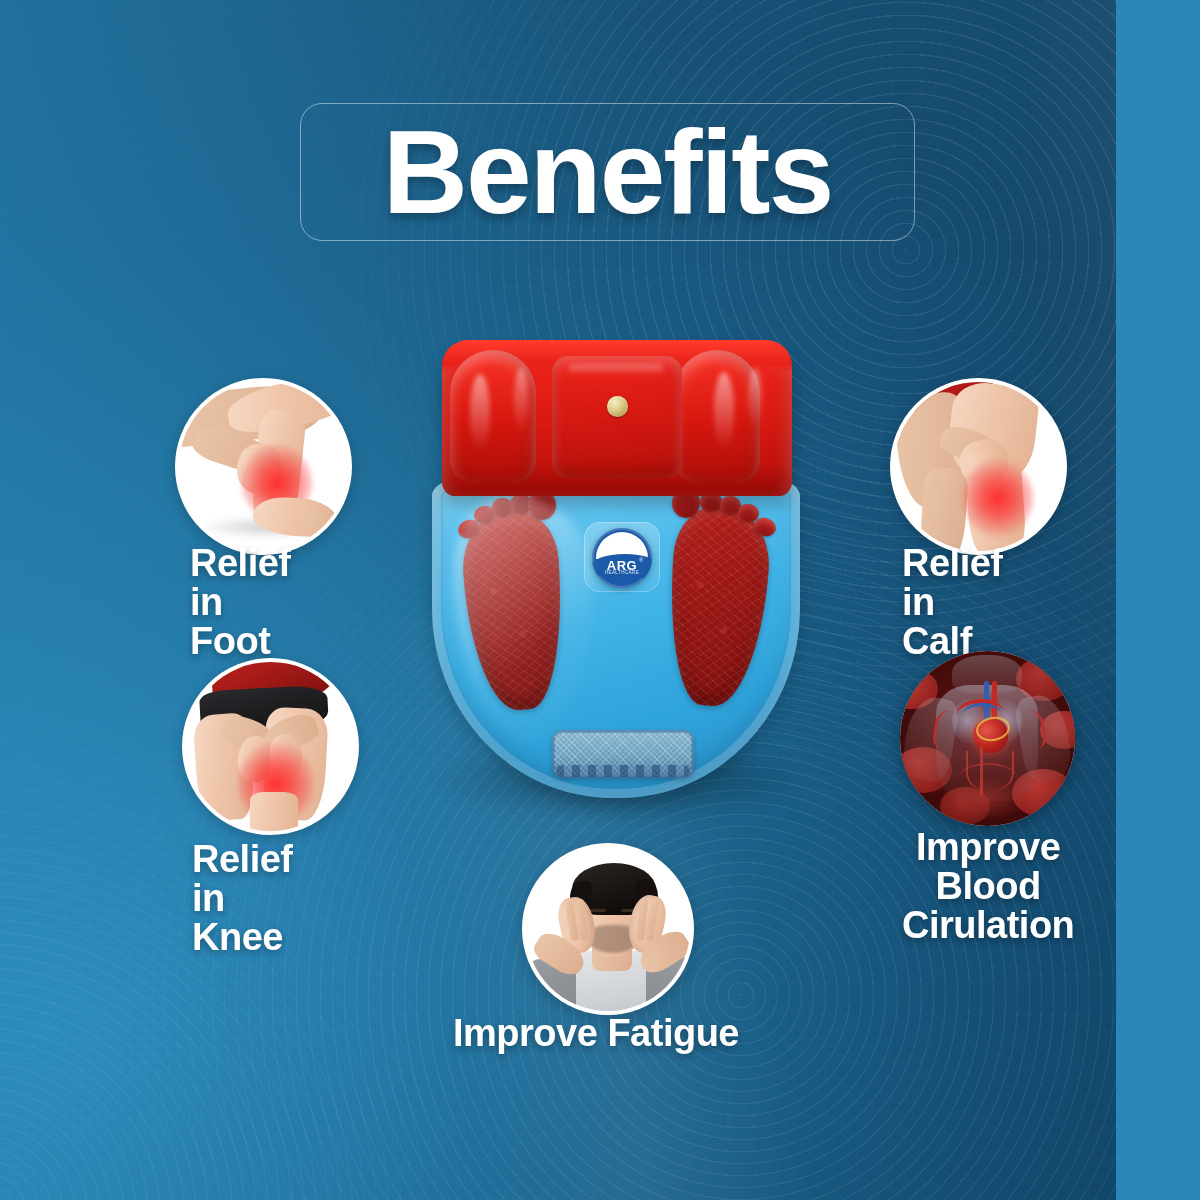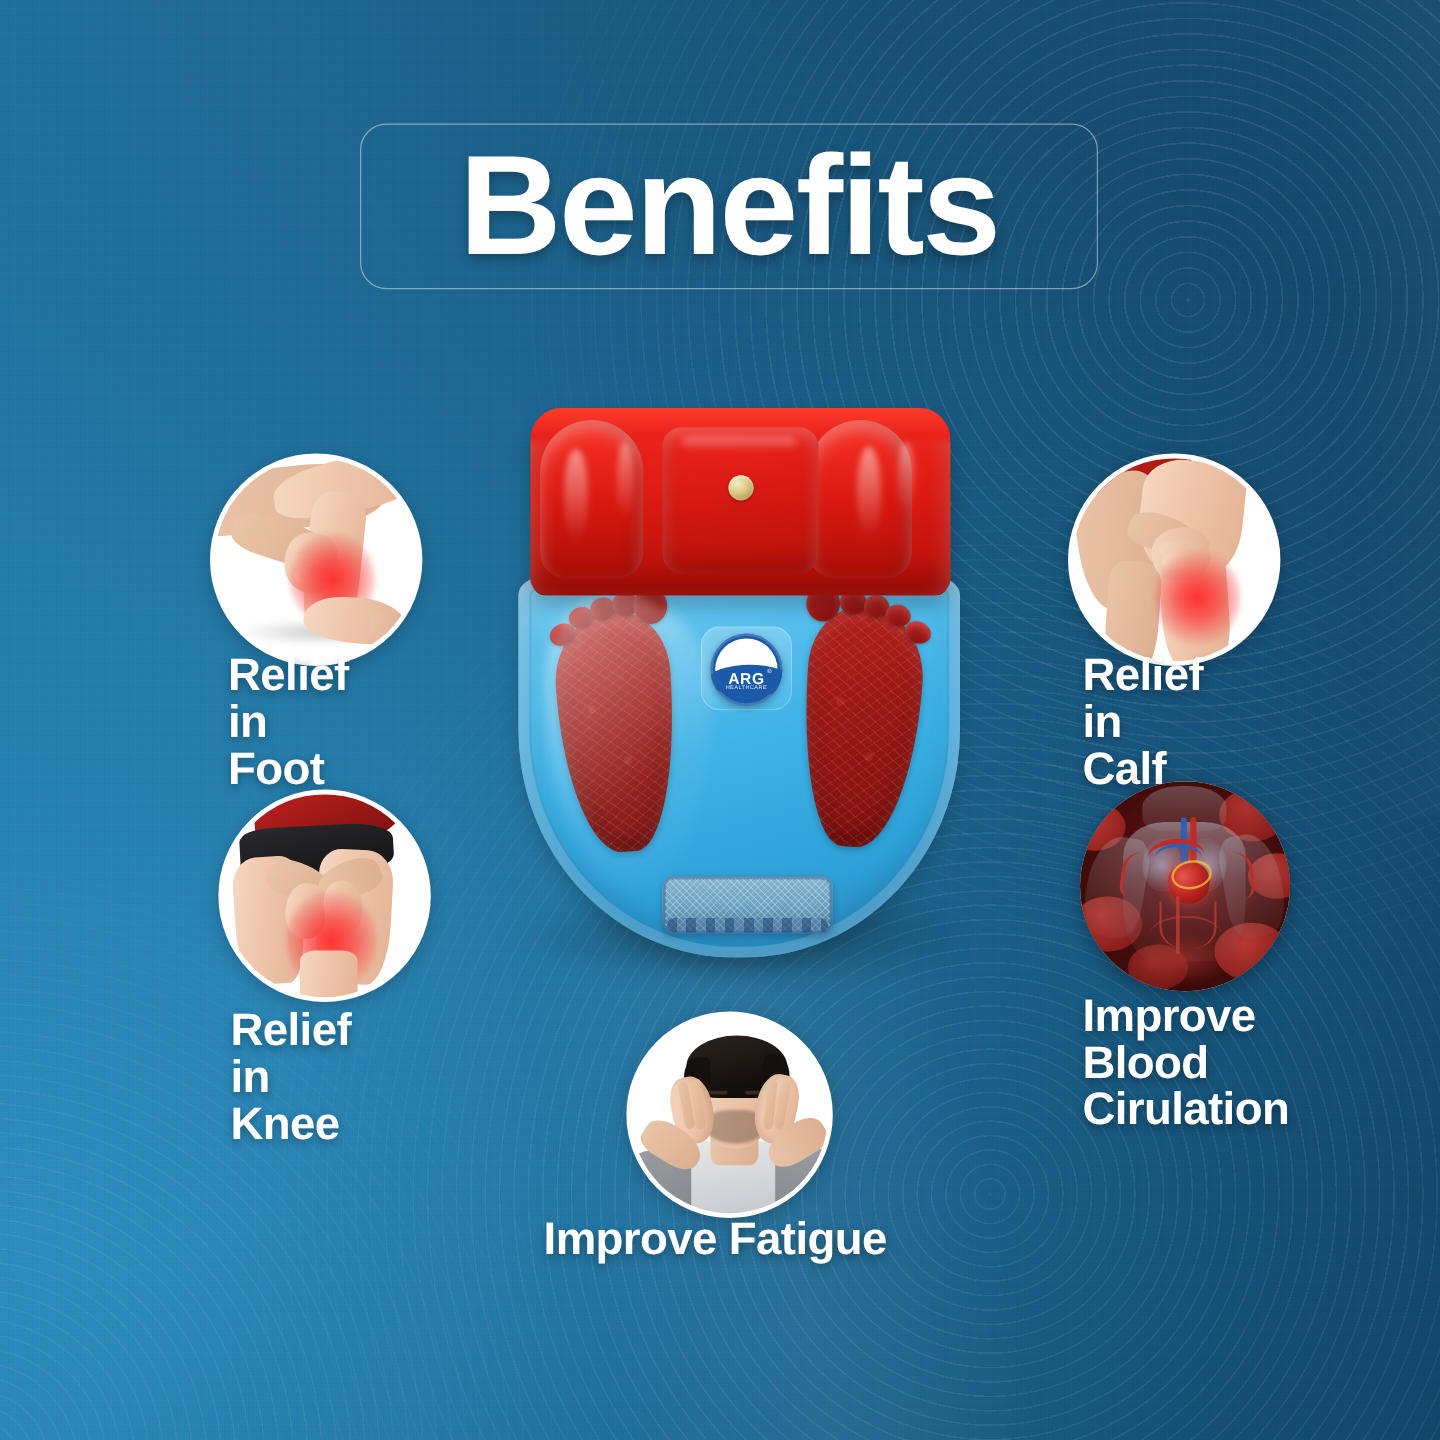--- a/index.html
+++ b/index.html
@@ -1,21 +1,21 @@
 <!DOCTYPE html>
 <html><head>
 <meta charset="utf-8">
 <style>
   html,body{margin:0;padding:0;}
   body{
     width:1200px;height:1200px;overflow:hidden;
     font-family:"Liberation Sans","DejaVu Sans",sans-serif;
     background:#2a87b8;
   }
-  #stage{position:relative;width:1200px;height:1200px;overflow:hidden;}
+  #stage{position:relative;width:1100px;height:1200px;overflow:hidden;padding-left:16px;}
 
   
   .bg-base{position:absolute;inset:0;
     background:
       radial-gradient(120% 95% at 4% 86%, #2f93c4 0%, #2a87b8 24%, #21739f 48%, #1a5d87 70%, #15496c 100%);
   }
   .bg-diag{position:absolute;inset:0;
     background:linear-gradient(118deg, rgba(42,140,190,.55) 0%, rgba(33,112,155,.20) 38%, rgba(16,70,106,.35) 72%, rgba(12,58,90,.55) 100%);
   }
   
@@ -346,21 +346,21 @@
         <div style="position:absolute;left:66px;top:100px;width:44px;height:40px;
              border-left:2px solid rgba(200,60,52,.75);border-right:2px solid rgba(200,60,52,.75);
              border-radius:0 0 46% 46%;"></div>
         <div style="position:absolute;left:80px;top:96px;width:3px;height:48px;background:rgba(200,60,52,.75);"></div>
         <div style="position:absolute;left:58px;top:112px;width:60px;height:30px;border-top:2px solid rgba(190,55,48,.6);border-radius:50% 50% 0 0;"></div>
 
         <div style="position:absolute;left:50px;top:126px;width:76px;height:44px;border-radius:50%;
              background:radial-gradient(ellipse, rgba(205,70,60,.42), rgba(120,25,22,0) 70%);"></div>
       </div>
     </div>
-    <div class="blabel" style="left:902px;top:828px;">Improve
+    <div class="blabel" style="left:902px;top:828px;text-align:center;">Improve
 Blood
 Cirulation</div>
   </div>
 
   <div id="product">
     <div class="prod-shadow"></div>
 
     <div class="base"></div>
     <div class="base-rim"></div>
 

